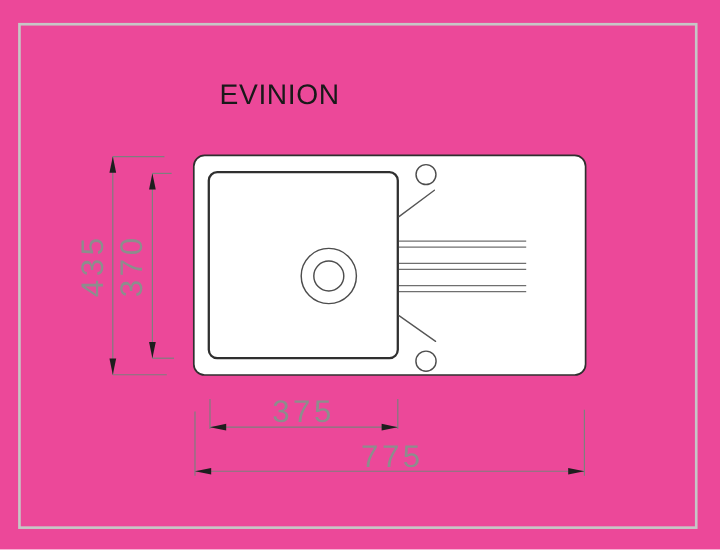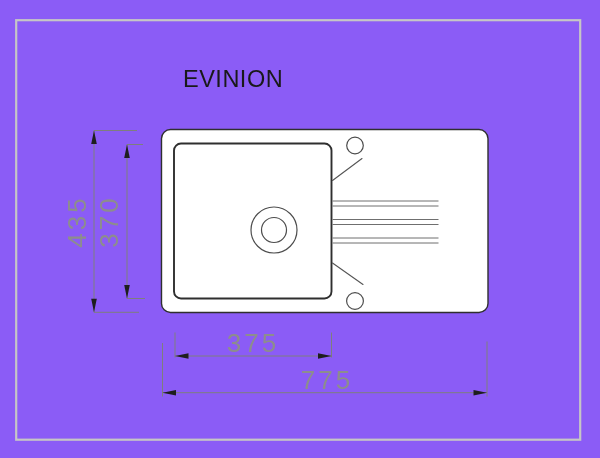--- a/index.html
+++ b/index.html
@@ -1,16 +1,16 @@
 <!DOCTYPE html>
 <html><head>
 <meta charset="utf-8">
 <style>
   html,body{margin:0;padding:0;background:#fdfdfd;}
-  .stage{position:relative;width:600px;height:458px;background:#8b5cf6;overflow:hidden;
+  .stage{position:relative;width:600px;height:458px;background:#ec4899;overflow:hidden;
          font-family:"Liberation Sans",sans-serif;}
   svg{display:block;}
   .frame{fill:none;stroke:#c6c6c6;stroke-width:2.2;}
   .edge{fill:#ffffff;stroke:#2f2f2f;stroke-width:1.4;}
   .bowl{fill:#ffffff;stroke:#2f2f2f;stroke-width:1.9;}
   .hole{fill:#ffffff;stroke:#4d4d4d;stroke-width:1.2;}
   .slope{fill:none;stroke:#555555;stroke-width:1.1;stroke-linecap:round;}
   .groove{stroke:#6f6f6f;stroke-width:1;}
   .dim-line{stroke:#7e7e7e;stroke-width:1;fill:none;}
   .dim-arrow{fill:#1e1e1e;stroke:none;}

